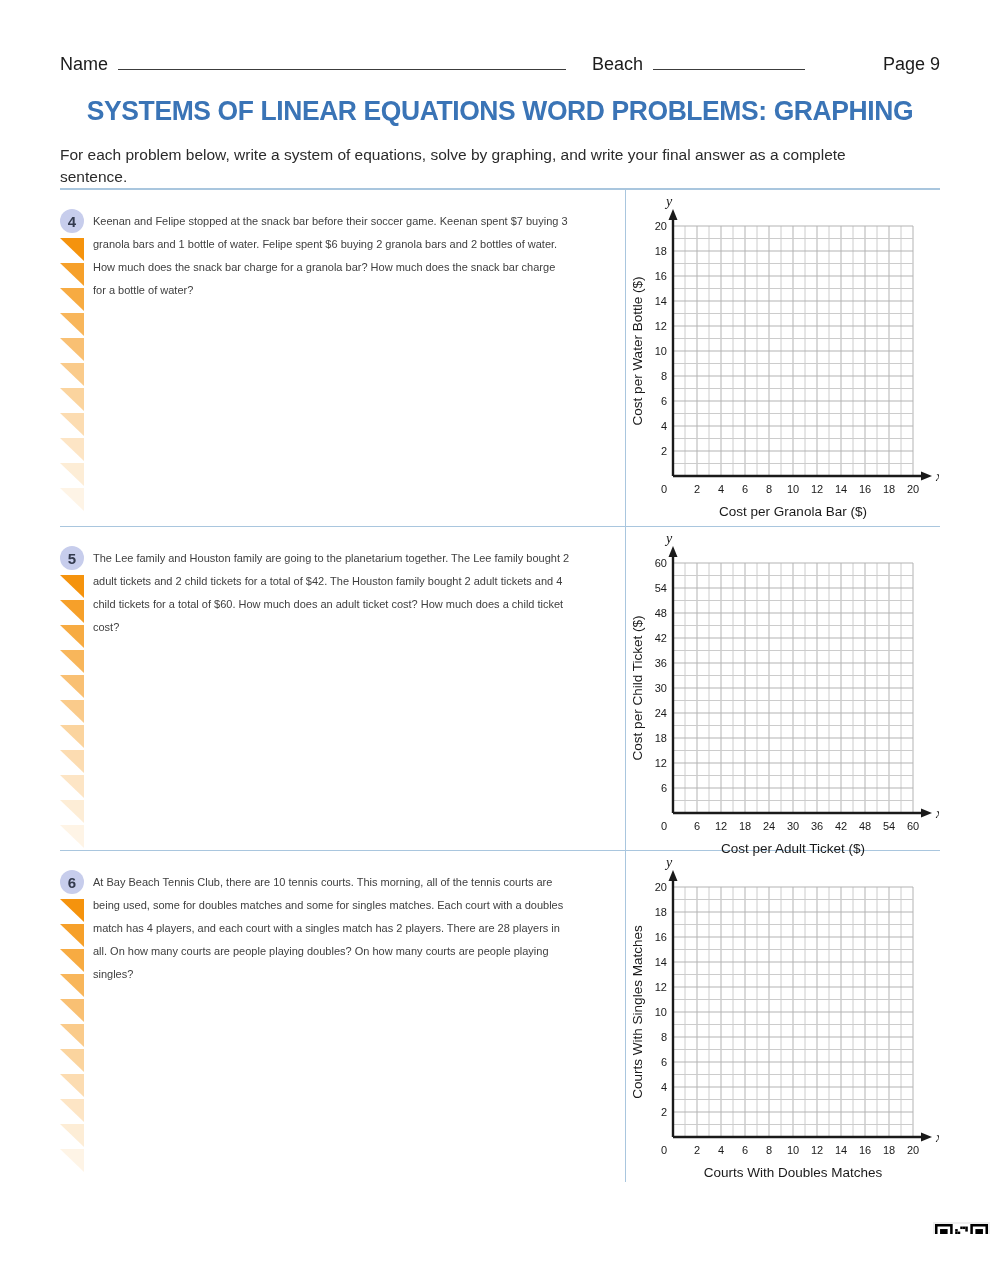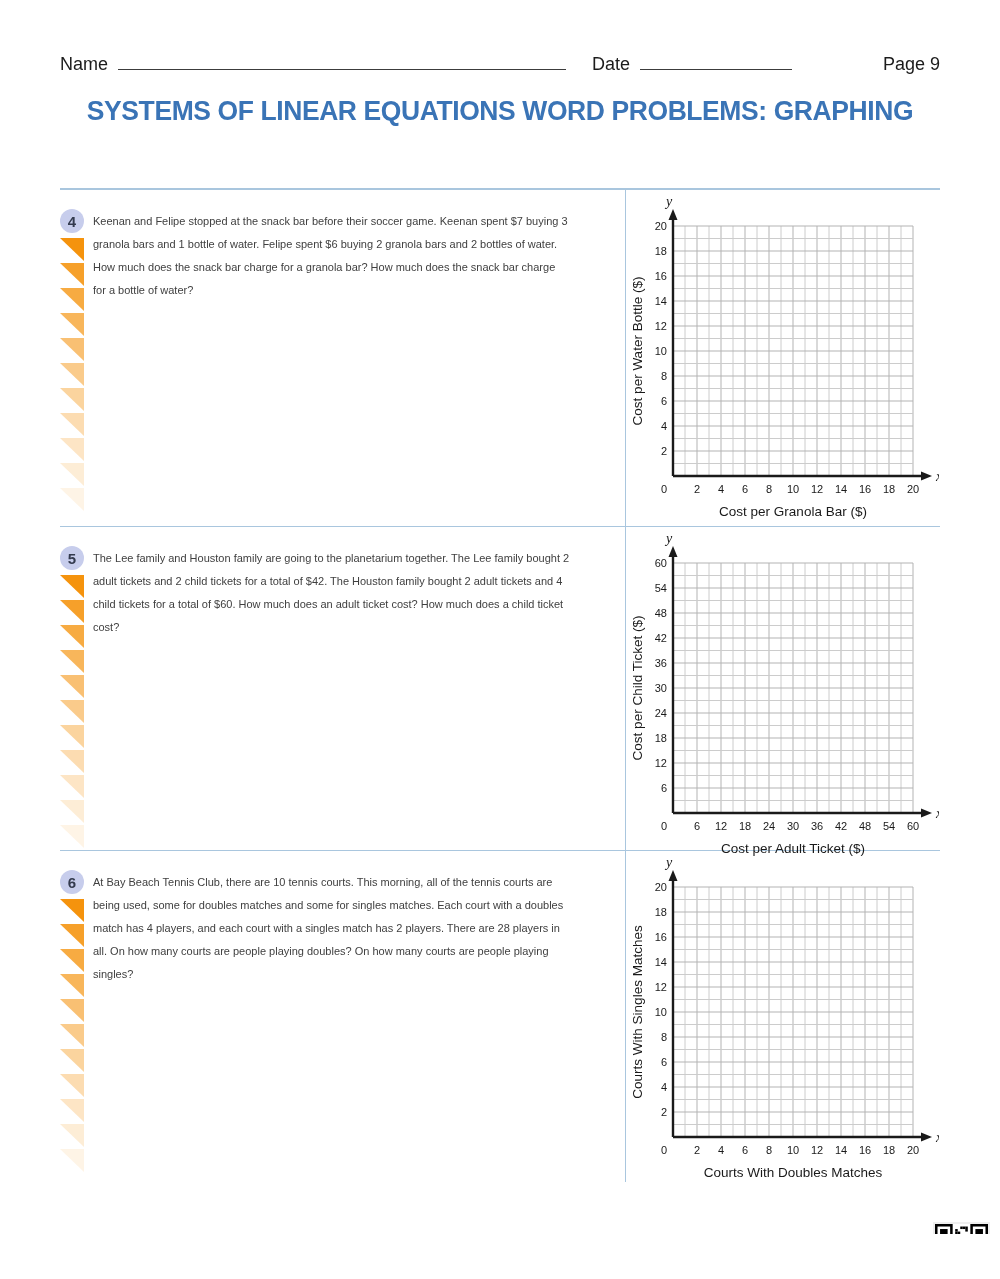--- a/index.html
+++ b/index.html
@@ -64,27 +64,28 @@
   .qr-box { background:#efefef; padding:2px; }
 </style>
 </head>
 <body>
 
 <div class="page">
 
   <div class="header-row">
     <span>Name</span>
     <span class="rule name-rule"></span>
-    <span class="hdr-date">Date</span>
+    <span class="hdr-date">Beach</span>
     <span class="rule date-rule"></span>
     <span class="hdr-page">Page 9</span>
   </div>
 
   <h1 class="title">SYSTEMS OF LINEAR EQUATIONS WORD PROBLEMS: GRAPHING</h1>
 
+  <p class="instructions">For each problem below, write a system of equations, solve by graphing, and write your final answer as a complete sentence.</p>
 
   <div class="problems">
 
     <section class="problem-row row-1">
       <div class="text-col">
         <div class="badge">4</div>
         <p class="problem-text">Keenan and Felipe stopped at the snack bar before their soccer game. Keenan spent $7 buying 3 granola bars and 1 bottle of water. Felipe spent $6 buying 2 granola bars and 2 bottles of water. How much does the snack bar charge for a granola bar? How much does the snack bar charge for a bottle of water?</p>
         <div class="triangle-strip">
             <div class="tri" style="background: rgb(245, 147, 13); opacity: 1;"></div>
             <div class="tri" style="background: rgb(245, 147, 13); opacity: 0.88;"></div>

